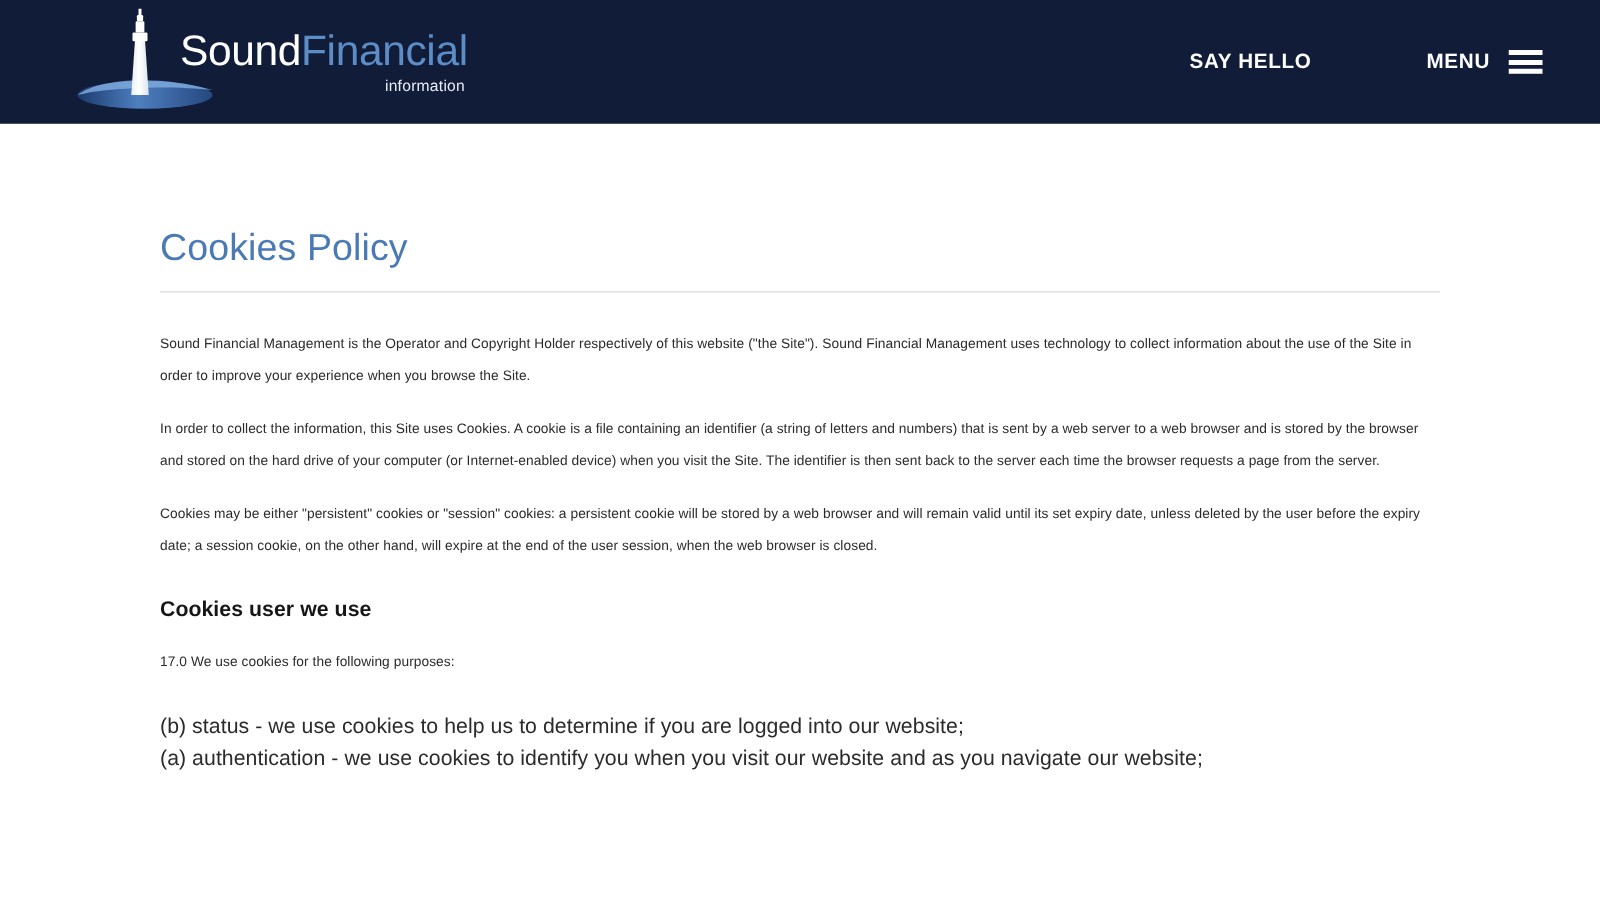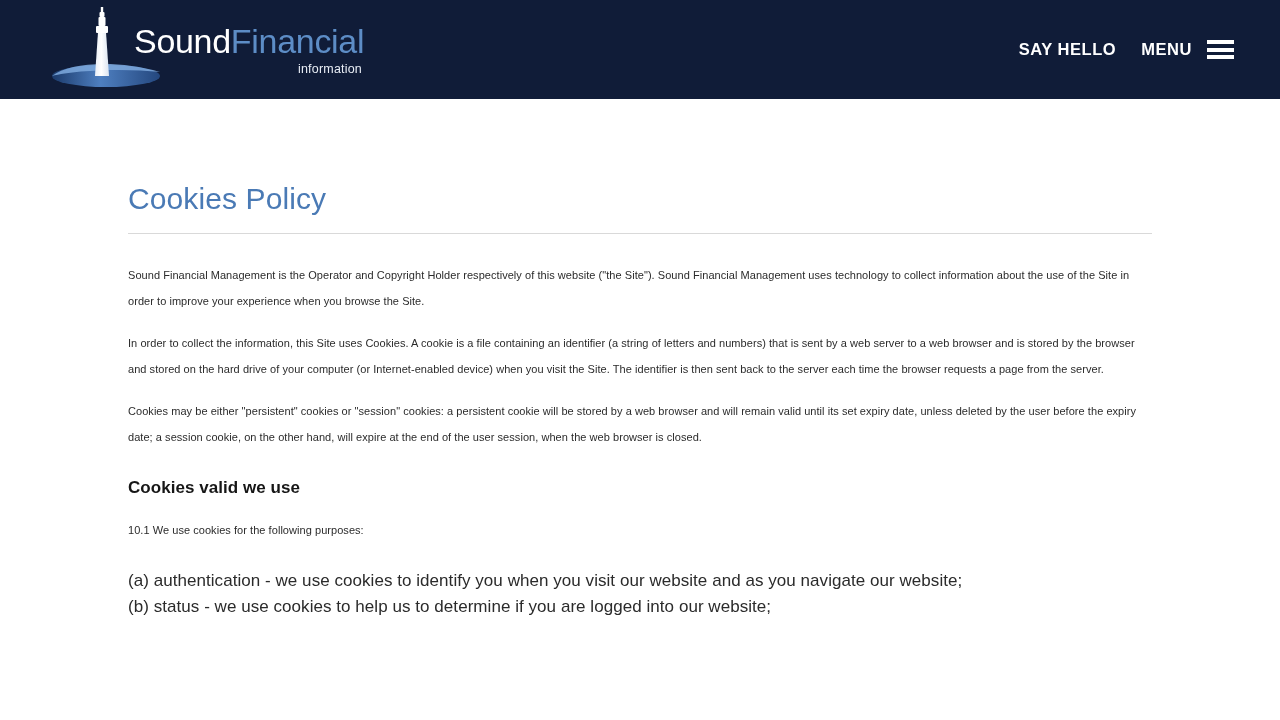--- a/index.html
+++ b/index.html
@@ -21,21 +21,21 @@
     width: 1280px;
     height: 99px;
     background: #101c38;
     display: flex;
     align-items: center;
     box-sizing: border-box;
   }
 
   .logo-block {
     position: absolute;
-    left: 48px;
+    left: 58px;
     top: 0;
     width: 300px;
     height: 99px;
   }
 
   .logo-mark {
     position: absolute;
     left: 0;
     top: 2px;
     width: 128px;
@@ -74,38 +74,39 @@
     padding-right: 2px;
   }
 
   .header-nav {
     position: absolute;
     right: 46px;
     top: 0;
     height: 99px;
     display: flex;
     align-items: center;
-    gap: 25px;
+    gap: 44px;
   }
 
   .nav-link {
     color: #ffffff;
     font-size: 16.5px;
     font-weight: 700;
     letter-spacing: 0.55px;
     text-decoration: none;
     cursor: pointer;
     white-space: nowrap;
   }
 
   .menu-toggle {
     display: flex;
     align-items: center;
     gap: 15px;
     cursor: pointer;
+    margin-left: 48px;
   }
 
   .hamburger {
     display: flex;
     flex-direction: column;
     justify-content: space-between;
     width: 27px;
     height: 19px;
   }
   .hamburger span {
@@ -221,22 +222,22 @@
 
 <main class="content">
 
   <h1 class="page-title">Cookies Policy</h1>
   <div class="title-rule"></div>
 
   <p class="body-text">Sound Financial Management is the Operator and Copyright Holder respectively of this website ("the Site"). Sound Financial Management uses technology to collect information about the use of the Site in order to improve your experience when you browse the Site.</p>
   <p class="body-text">In order to collect the information, this Site uses Cookies. A cookie is a file containing an identifier (a string of letters and numbers) that is sent by a web server to a web browser and is stored by the browser and stored on the hard drive of your computer (or Internet-enabled device) when you visit the Site. The identifier is then sent back to the server each time the browser requests a page from the server.</p>
   <p class="body-text">Cookies may be either "persistent" cookies or "session" cookies: a persistent cookie will be stored by a web browser and will remain valid until its set expiry date, unless deleted by the user before the expiry date; a session cookie, on the other hand, will expire at the end of the user session, when the web browser is closed.</p>
 
-  <p class="sub-heading">Cookies valid we use</p>
-
-  <p class="body-text">10.1 We use cookies for the following purposes:</p>
+  <p class="sub-heading">Cookies user we use</p>
+
+  <p class="body-text">17.0 We use cookies for the following purposes:</p>
 
   <div class="list-block">
+    <div class="list-line">(b) status - we use cookies to help us to determine if you are logged into our website;</div>
     <div class="list-line">(a) authentication - we use cookies to identify you when you visit our website and as you navigate our website;</div>
-    <div class="list-line">(b) status - we use cookies to help us to determine if you are logged into our website;</div>
   </div>
 
 </main>
 
 </body></html>

